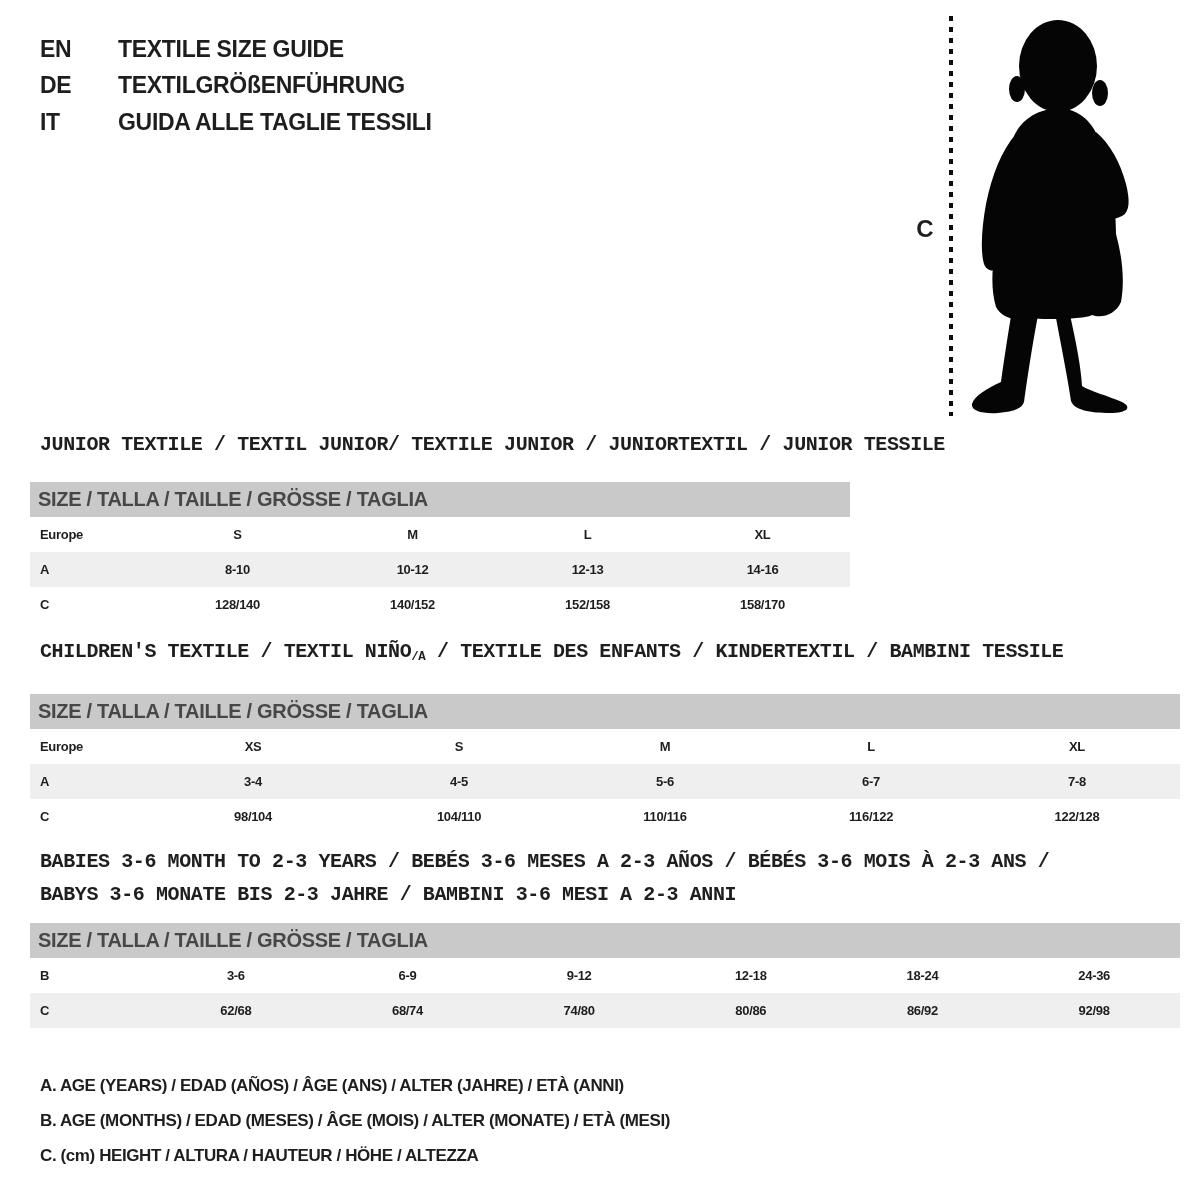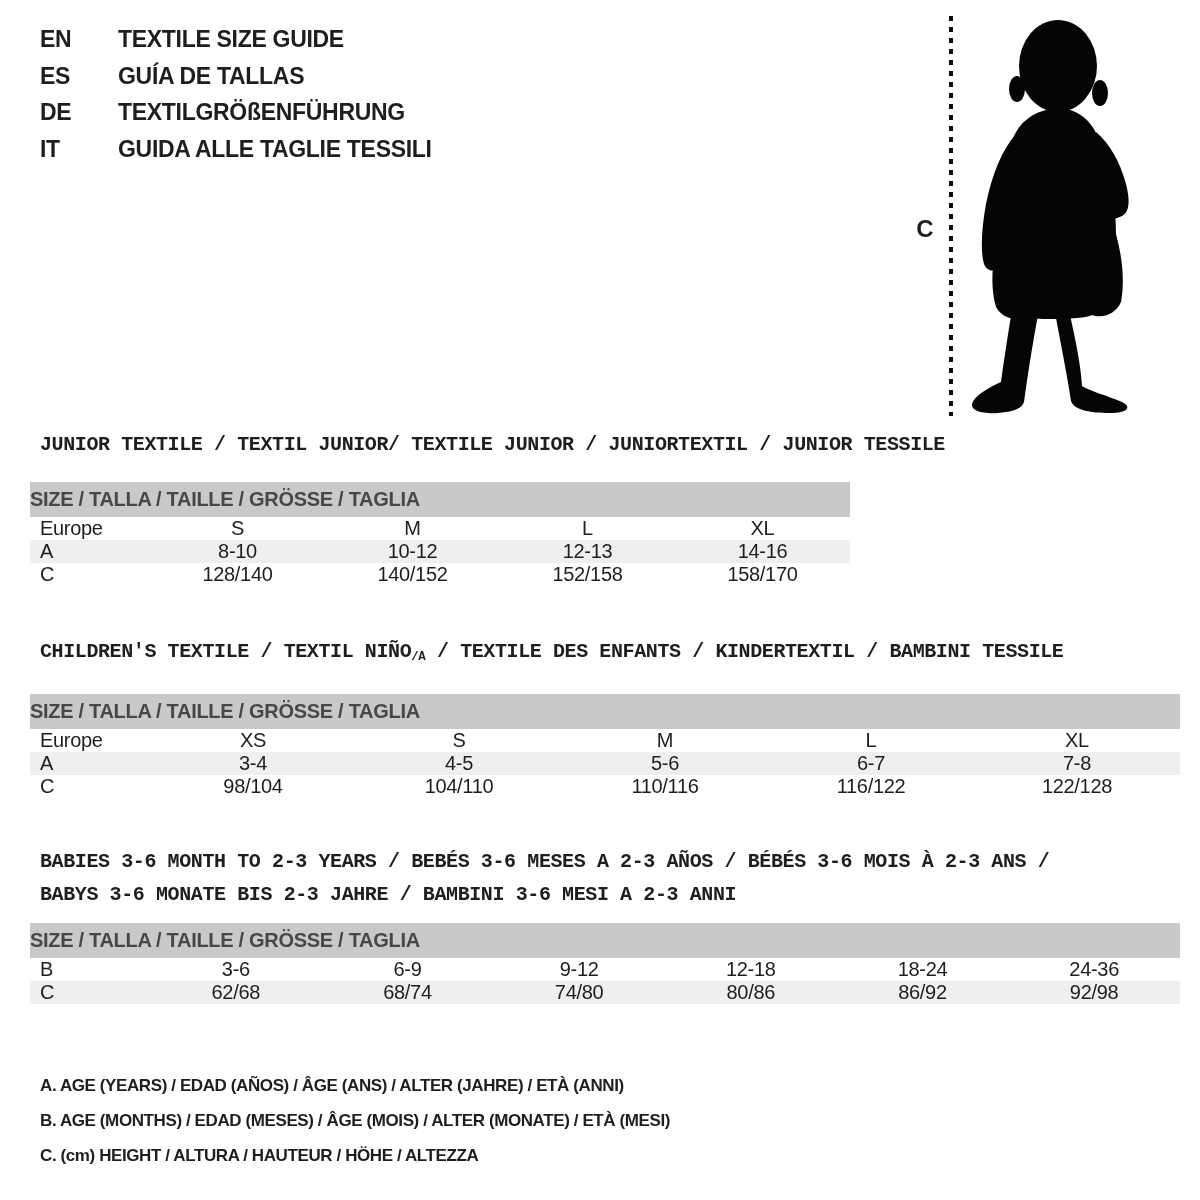--- a/index.html
+++ b/index.html
@@ -4,21 +4,21 @@
 <style>
   * { margin:0; padding:0; box-sizing:border-box; }
   html,body { background:#ffffff; }
   .page {
     position:relative; width:1200px; height:1200px; background:#ffffff;
     font-family:"Liberation Sans", sans-serif; color:#1e1e1e; overflow:hidden;
   }
 
   
   .lang-header { position:absolute; left:40px; top:26px; }
-  .lang-row { display:flex; height:36.6px; align-items:flex-start;
+  .lang-row { display:flex; height:36.6px; align-items:flex-end;
               font-weight:bold; font-size:23px; letter-spacing:-0.3px; white-space:nowrap; }
   .lang-code { width:78px; }
 
   
   .dash-line {
     position:absolute; left:949px; top:16px; width:4px; height:400px;
     background:repeating-linear-gradient(to bottom, #0d0d0d 0 5px, transparent 5px 11px);
   }
   .c-label { position:absolute; left:908px; top:215px; width:34px;
              font-weight:bold; font-size:24px; text-align:center; }
@@ -31,45 +31,41 @@
   .sec3 { top:845px; width:1150px; }
   .sec-title { margin-left:10px; font-weight:bold; font-size:20px;
                letter-spacing:-0.4px; white-space:nowrap; line-height:22px;font-family:Liberation Mono, monospace; }
   .sec1 .sec-title, .sec2 .sec-title { margin-bottom:26px; }
   .sec3 .sec-title { line-height:33px; margin-bottom:12px; }
   .t-sub { font-size:0.62em; vertical-align:-0.25em; }
 
   table.size-table { width:100%; border-collapse:collapse; table-layout:fixed; }
   table.size-table col.label-col { width:120px; }
   th.size-bar {
-    background:#c9c9c9; height:35px; text-align:left; padding-left:0;
+    background:#c9c9c9; height:35px; text-align:left; padding-left:8px;
     font-size:20px; font-weight:bold; color:#474747; letter-spacing:-0.3px;
   }
-  td { height:23px; text-align:center; font-size:20px; font-weight:normal;
+  td { height:35px; text-align:center; font-size:13px; font-weight:bold;
        letter-spacing:-0.3px; }
   td.lbl { text-align:left; padding-left:10px; }
   tr.shaded { background:#efefef; }
 
   
   .legend { position:absolute; left:40px; top:1068px; font-weight:bold;
             font-size:17px; line-height:35px; letter-spacing:-0.4px; white-space:nowrap; }
 </style>
 </head>
 <body>
 
 <div class="page">
 
   <div class="lang-header">
     <div class="lang-row">
       <span class="lang-code">EN</span>
       <span class="lang-title">TEXTILE SIZE GUIDE</span>
-    </div>
-    <div class="lang-row">
-      <span class="lang-code">ES</span>
-      <span class="lang-title">GUÍA DE TALLAS</span>
     </div>
     <div class="lang-row">
       <span class="lang-code">DE</span>
       <span class="lang-title">TEXTILGRÖßENFÜHRUNG</span>
     </div>
     <div class="lang-row">
       <span class="lang-code">IT</span>
       <span class="lang-title">GUIDA ALLE TAGLIE TESSILI</span>
     </div>
   </div>

